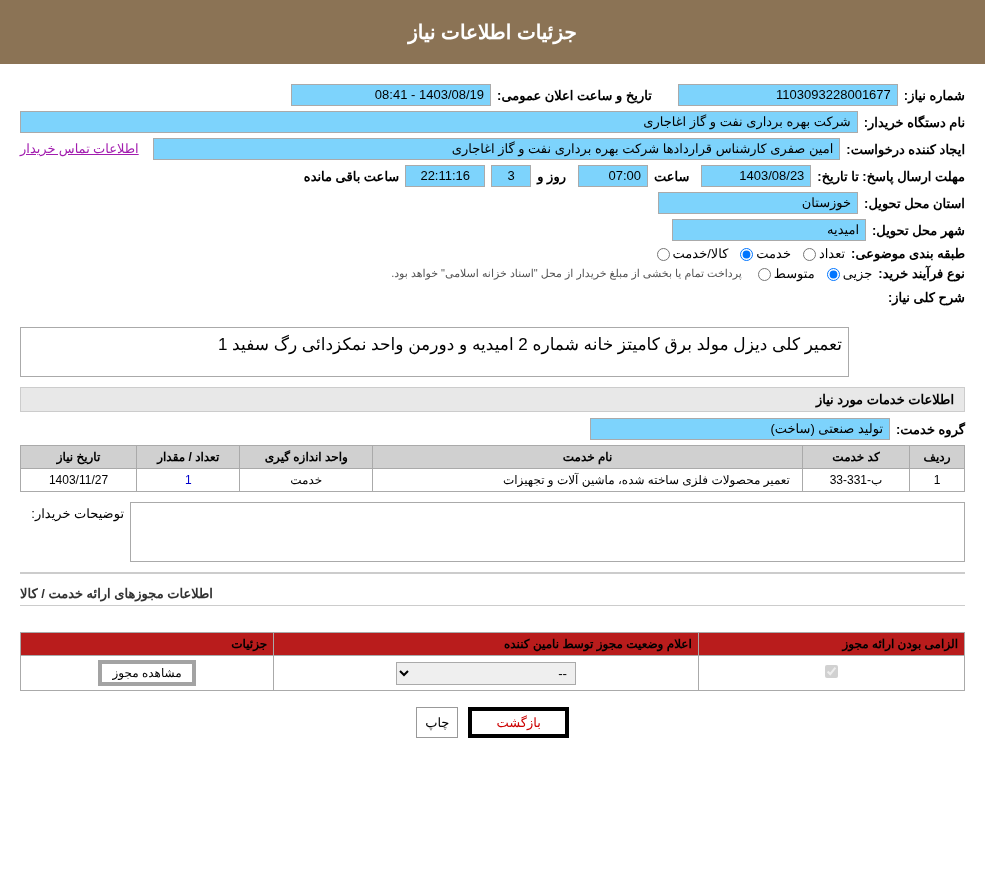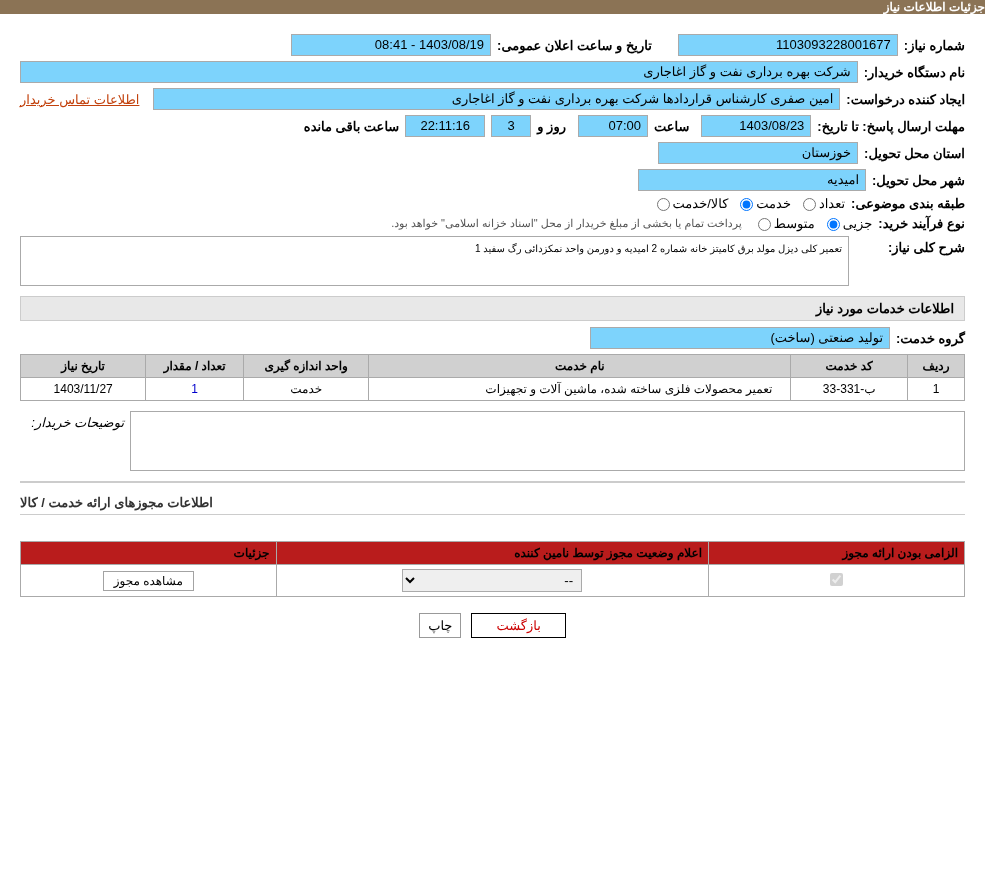--- a/index.html
+++ b/index.html
@@ -11,31 +11,33 @@
     }
     .page-wrapper {
       width: 985px;
       min-height: 875px;
       background: #fff;
       margin: 0 auto;
     }
     .page-header {
       background: #8B7355;
       color: #fff;
-      padding: 0 0;
-      font-size: 12px;
+      text-align: center;
+      padding: 20px 0;
+      font-size: 20px;
       font-weight: bold;
     }
     .content {
       padding: 10px 20px;
     }
     .link-blue {
-      color: #c2410c;
+      color: #a21caf;
       text-decoration: underline;
       cursor: pointer;
+      font-family: Liberation Serif, serif;
     }
     .section-title {
       background: #e8e8e8;
       border: 1px solid #ccc;
       padding: 4px 10px;
       font-weight: bold;
       text-align: right;
       margin-bottom: 6px;
     }
     .radio-group {
@@ -68,21 +70,21 @@
     }
     table th {
       background: #d0d0d0;
       border: 1px solid #aaa;
       padding: 4px 6px;
       text-align: center;
       font-weight: bold;
     }
     table td {
       border: 1px solid #aaa;
-      padding: 4px 18px;
+      padding: 4px 12px;
       text-align: center;
     }
     table td.text-right {
       text-align: right;
     }
     .td-blue {
       color: #0000cc;
     }
     .buyer-notes {
       border: 1px solid #aaa;
@@ -103,21 +105,21 @@
       margin-bottom: 6px;
       padding: 4px 0;
       border-bottom: 1px solid #ccc;
     }
     .permit-table th {
       background: #b91c1c;
       text-align: right;
     }
     .view-permit-btn {
       background: #fff;
-      border: 1px solid #a3a3a3;
+      border: 4px solid #a3a3a3;
       padding: 2px 10px;
       cursor: pointer;
       font-size: 12px;
     }
     .permit-select {
       border: 1px solid #aaa;
       padding: 2px 4px;
       width: 180px;
     }
     .checkbox-cell {
@@ -131,21 +133,21 @@
     }
     .btn-print {
       background: #fff;
       border: 1px solid #999;
       padding: 4px 8px;
       cursor: pointer;
       font-size: 13px;
     }
     .btn-back {
       background: #fff;
-      border: 1px solid #000000;
+      border: 4px solid #000000;
       color: #cc0000;
       padding: 4px 24px;
       cursor: pointer;
       font-size: 13px;
     }
     .row-flex {
       display: flex;
       align-items: center;
       margin-bottom: 5px;
       flex-wrap: wrap;
@@ -168,21 +170,21 @@
     .company-box {
       flex: 1;
     }
     .creator-box {
       flex: 1;
     }
     .province-box {
       width: 200px;
     }
     .city-box {
-      width: 228px;
+      width: 194px;
     }
   </style>
 </head>
 <body>
 
 <div class="page-wrapper">
 
   <div class="page-header">
     <span>جزئیات اطلاعات نیاز</span>
   </div>
@@ -257,21 +259,21 @@
           <span>جزیی</span>
           <input type="radio" name="process" checked="" style="">
         </div>
       </div>
       <span style="font-size:11px; color:#555; margin-right:10px;">پرداخت تمام یا بخشی از مبلغ خریدار از محل "اسناد خزانه اسلامی" خواهد بود.</span>
     </div>
 
     <div class="row-flex" style="align-items:flex-start;">
       <span class="lbl" style="min-width:110px;padding-top:4px;">شرح کلی نیاز:</span>
       <div style="flex:1;">
-        <div class="description-box" style="font-size:10px;">تعمیر کلی دیزل مولد برق کامیتز خانه شماره 2 امیدیه و دورمن واحد نمکزدائی رگ سفید 1</div>
+        <div class="description-box" style="font-size:17px;margin-top:41px;">تعمیر کلی دیزل مولد برق کامیتز خانه شماره 2 امیدیه و دورمن واحد نمکزدائی رگ سفید 1</div>
       </div>
     </div>
 
     <div class="section-title" style="margin-top:10px;">اطلاعات خدمات مورد نیاز</div>
 
     <div class="row-flex">
       <span class="lbl">گروه خدمت:</span>
       <span class="val-box" style="width:300px;">تولید صنعتی (ساخت)</span>
     </div>
 
@@ -291,21 +293,21 @@
           <td>1</td>
           <td>ب-331-33</td>
           <td class="text-right">تعمیر محصولات فلزی ساخته شده، ماشین آلات و تجهیزات</td>
           <td>خدمت</td>
           <td class="td-blue">1</td>
           <td>1403/11/27</td>
         </tr>
       </tbody>
     </table>
 
-    <div style="display:flex; align-items:flex-start; margin-bottom:10px;font-style:italic;">
+    <div style="display:flex; align-items:flex-start; margin-bottom:10px;">
       <div class="buyer-notes"></div>
       <span class="lbl" style="min-width:110px;padding-top:4px;padding-right:6px;">توضیحات خریدار:</span>
     </div>
 
     <hr class="section-divider">
 
     <div class="bottom-section-title">اطلاعات مجوزهای ارائه خدمت / کالا</div>
 
     <div style="height:20px;"></div>
 

